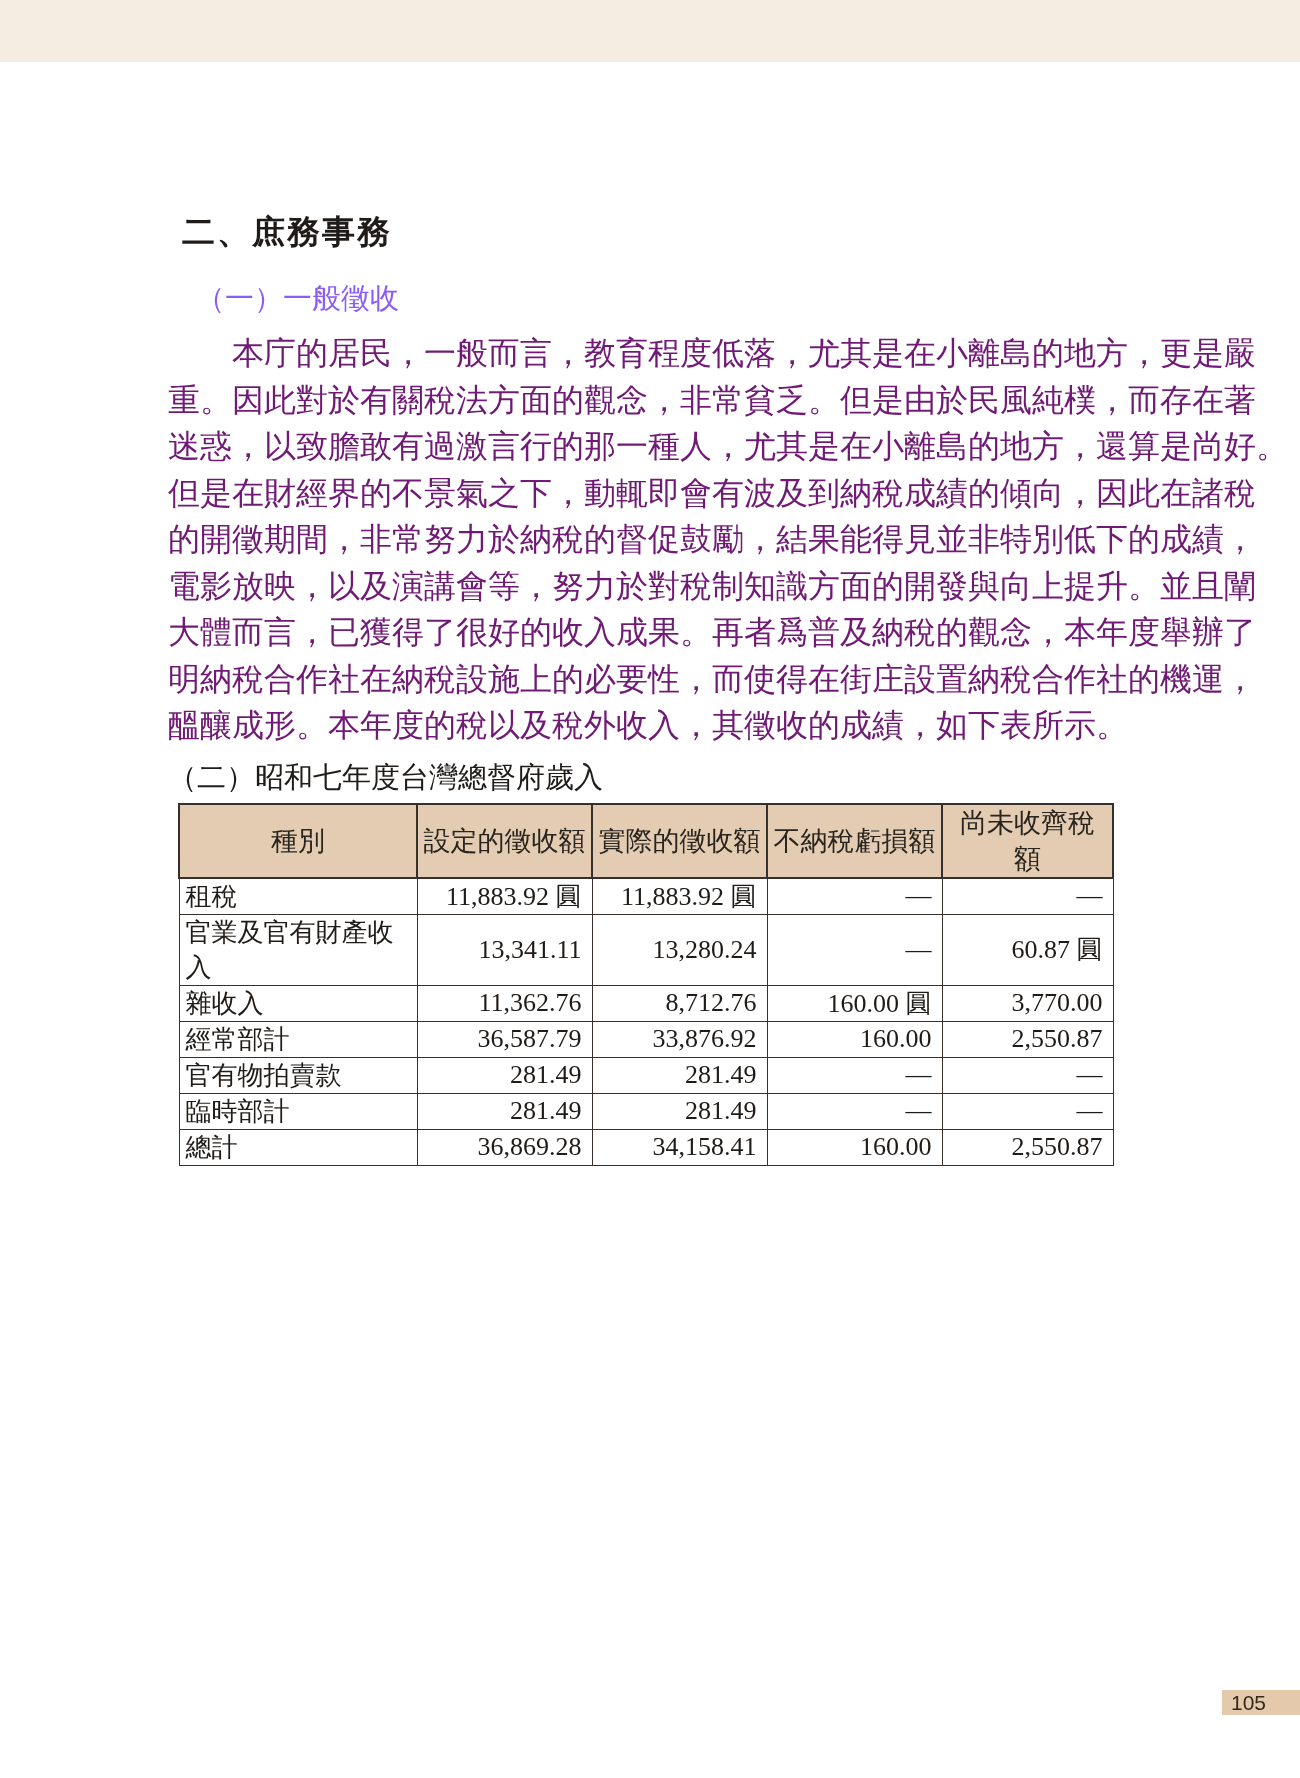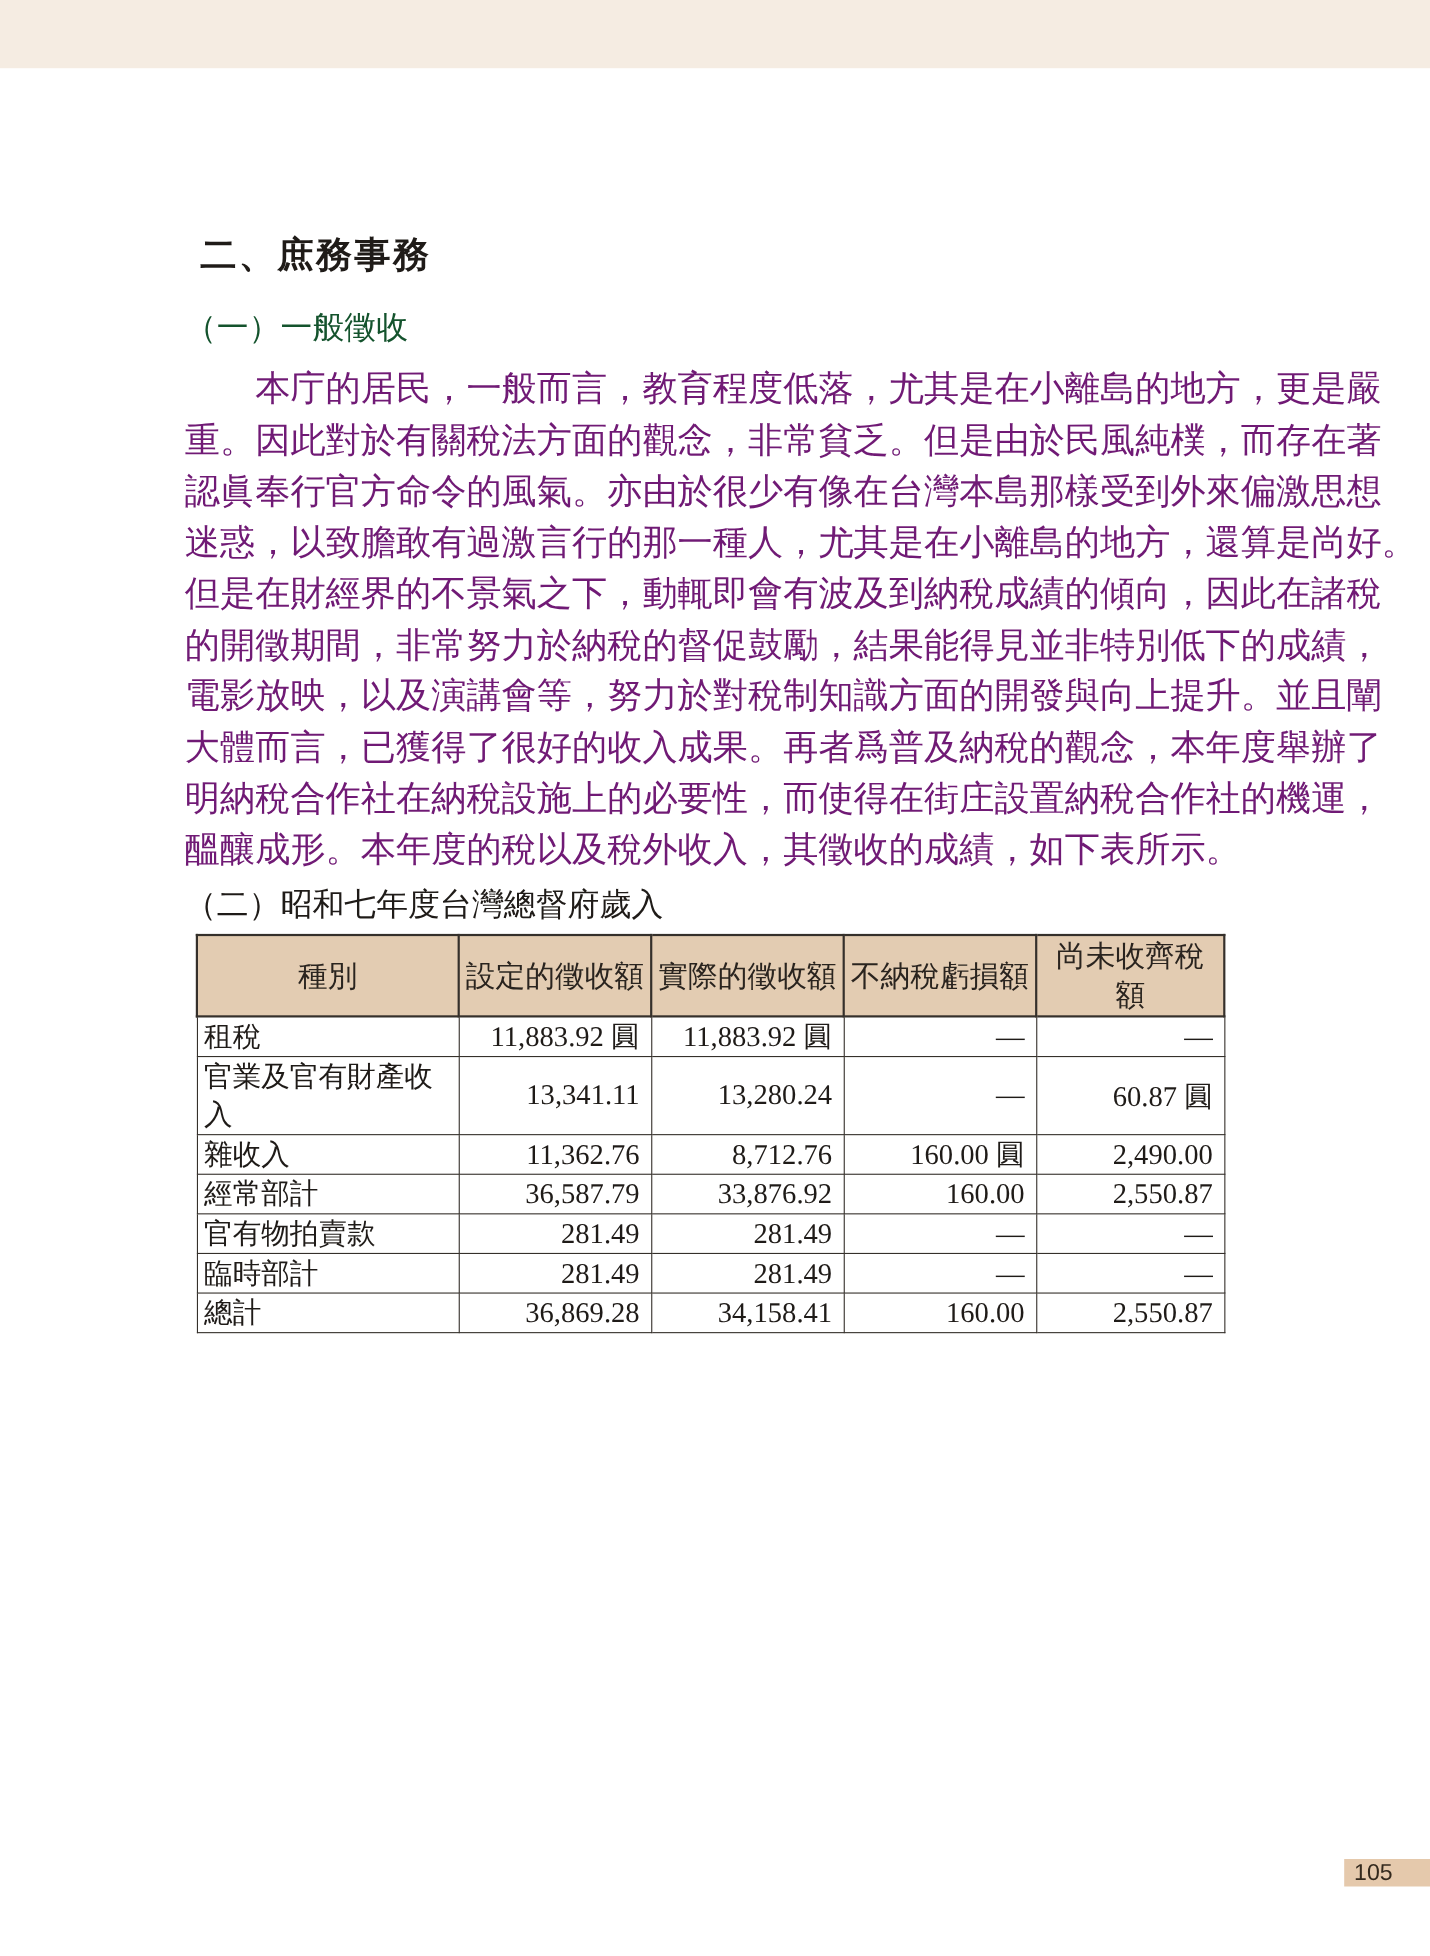--- a/index.html
+++ b/index.html
@@ -16,21 +16,21 @@
     position:absolute;left:168px;top:62px;width:946px;
   }
   .main-heading{
     margin:150px 0 0 14px;
     font-family:"Liberation Sans", sans-serif;
     font-weight:bold;font-size:33px;line-height:40px;
     letter-spacing:2px;color:#1f1b18;
   }
   .sub-heading{
     margin-top:26px;
-    font-size:29px;line-height:40px;color:#14532d;
+    font-size:29px;line-height:40px;color:#8b5cf6;margin-left:28px;
   }
   .paragraph{margin-top:12px;}
   .para-line{
     white-space:nowrap;
     font-size:32px;line-height:46.5px;height:46.5px;
     color:#701a75;
   }
   .para-line.first{text-indent:2em;}
   .table-caption{
     margin-top:8px;
@@ -79,21 +79,20 @@
 <body>
 
 <div class="top-band"></div>
 
 <div class="content">
   <h1 class="main-heading">二、庶務事務</h1>
   <div class="sub-heading">（一）一般徵收</div>
   <div class="paragraph" id="para">
       <div class="para-line first">本庁的居民，一般而言，教育程度低落，尤其是在小離島的地方，更是嚴</div>
       <div class="para-line">重。因此對於有關稅法方面的觀念，非常貧乏。但是由於民風純樸，而存在著</div>
-      <div class="para-line">認眞奉行官方命令的風氣。亦由於很少有像在台灣本島那樣受到外來偏激思想</div>
       <div class="para-line">迷惑，以致膽敢有過激言行的那一種人，尤其是在小離島的地方，還算是尚好。</div>
       <div class="para-line">但是在財經界的不景氣之下，動輒即會有波及到納稅成績的傾向，因此在諸稅</div>
       <div class="para-line">的開徵期間，非常努力於納稅的督促鼓勵，結果能得見並非特別低下的成績，</div>
       <div class="para-line">電影放映，以及演講會等，努力於對稅制知識方面的開發與向上提升。並且闡</div>
       <div class="para-line">大體而言，已獲得了很好的收入成果。再者爲普及納稅的觀念，本年度舉辦了</div>
       <div class="para-line">明納稅合作社在納稅設施上的必要性，而使得在街庄設置納稅合作社的機運，</div>
       <div class="para-line">醞釀成形。本年度的稅以及稅外收入，其徵收的成績，如下表所示。</div>
     </div>
   <div class="table-caption">（二）昭和七年度台灣總督府歲入</div>
   <table class="revenue">
@@ -126,21 +125,21 @@
           <td class="num">13,341.11</td>
           <td class="num">13,280.24</td>
           <td class="num">—</td>
           <td class="num">60.87 圓</td>
         </tr>
         <tr>
           <td class="label">雜收入</td>
           <td class="num">11,362.76</td>
           <td class="num">8,712.76</td>
           <td class="num">160.00 圓</td>
-          <td class="num">2,490.00</td>
+          <td class="num">3,770.00</td>
         </tr>
         <tr>
           <td class="label">經常部計</td>
           <td class="num">36,587.79</td>
           <td class="num">33,876.92</td>
           <td class="num">160.00</td>
           <td class="num">2,550.87</td>
         </tr>
         <tr>
           <td class="label">官有物拍賣款</td>

